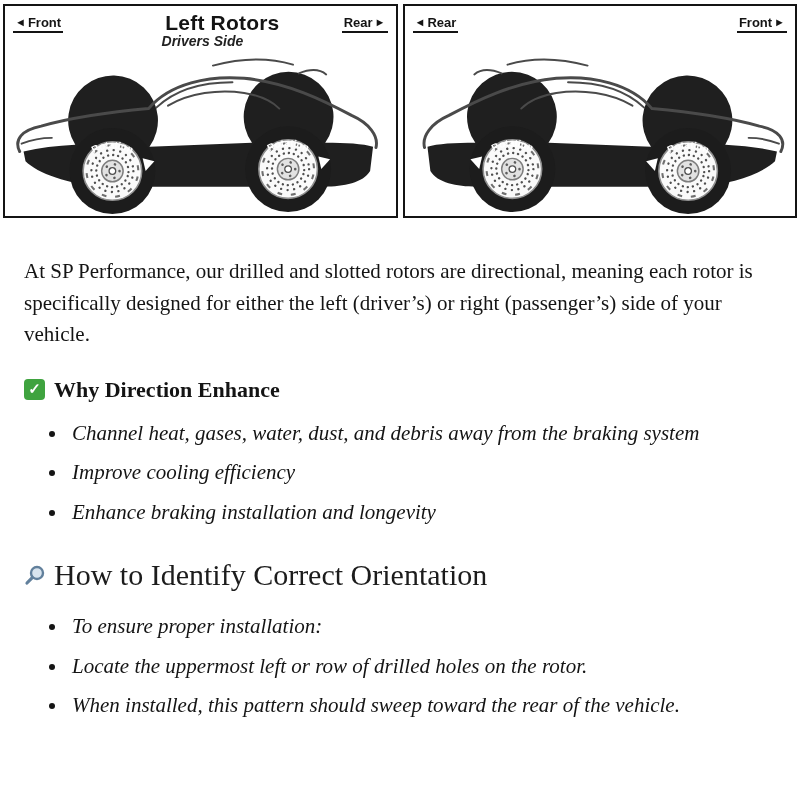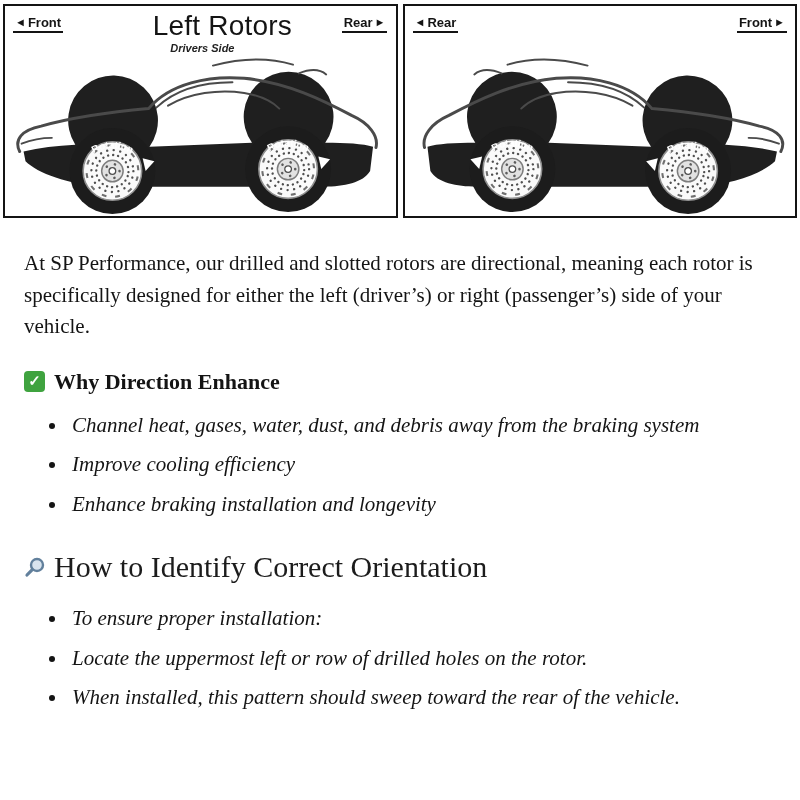--- a/index.html
+++ b/index.html
@@ -21,32 +21,32 @@
     padding:5px 8px 0 8px; height:44px;
     font-family:"Liberation Sans", sans-serif;
   }
   .dir {
     display:inline-flex; align-items:center; gap:2px;
     font-weight:bold; font-size:13px; color:#141414;
     border-bottom:2.5px solid #141414; padding:1px 2px 1px 2px; margin-top:3px;
   }
   .tri { font-size:11px; line-height:1; }
   .titles { display:flex; flex-direction:column; align-items:center; line-height:1.1; }
-  .panel-title { font-weight:normal; font-size:28px; letter-spacing:0.2px;margin-left:40px; }
-  .panel-sub { font-weight:bold; font-style:italic; font-size:11px; color:#222; }
+  .panel-title { font-weight:bold; font-size:21px; letter-spacing:0.2px;margin-left:40px; }
+  .panel-sub { font-weight:bold; font-style:italic; font-size:14px; color:#222; }
   svg.car { display:block; width:100%; height:164px; }
 
   .body-line { fill:none; stroke:#4a4a4a; stroke-width:3; stroke-linecap:round; }
   .body-line.thin { stroke-width:2; }
   .body-dark { fill:#1f1f1f; stroke:none; }
   .rot-text { font-family:"Liberation Sans", sans-serif; font-size:10px; font-weight:bold; fill:#ffffff; }
   .rot-arrow { fill:#ffffff; }
 
   
-  .article { padding:20px 24px 0 24px; font-size:21px; line-height:1.5; }
+  .article { padding:28px 24px 0 24px; font-size:21px; line-height:1.5; }
   .article p { margin:10px 0 14px 0; }
   .h-bold {
     font-size:22px; font-weight:bold; margin:22px 0 12px 0;
     display:flex; align-items:center; gap:9px;
   }
   .h-reg {
     font-size:30px; font-weight:normal; color:#1c1c1c; margin:24px 0 14px 0;
     display:flex; align-items:center; gap:8px;
   }
   .check-icon {

